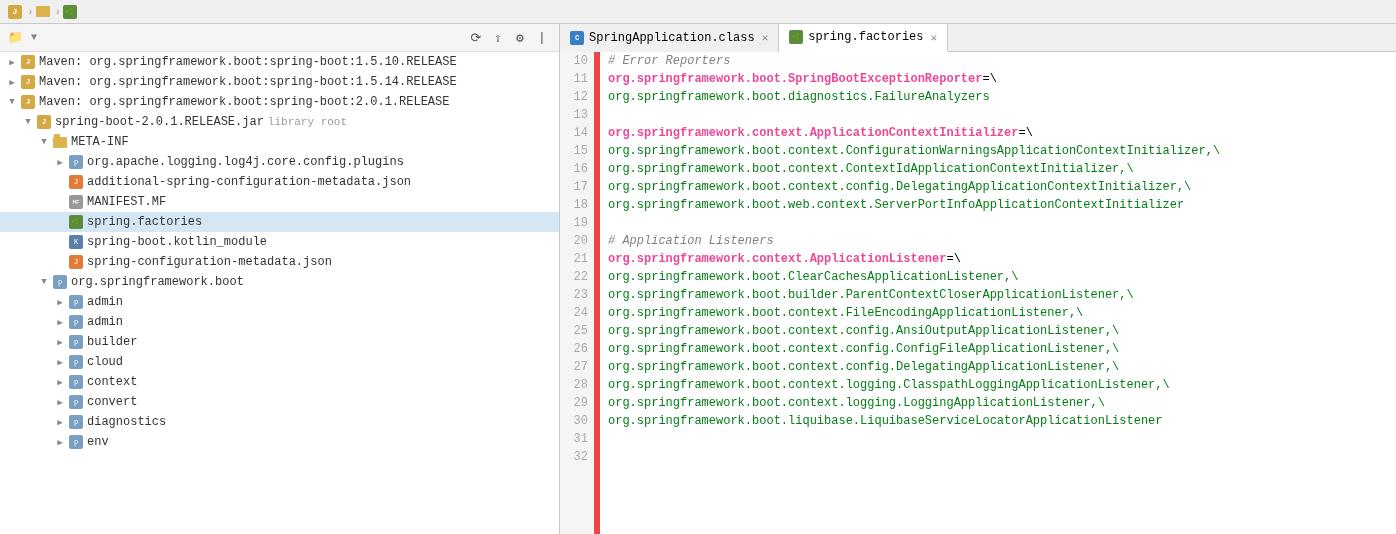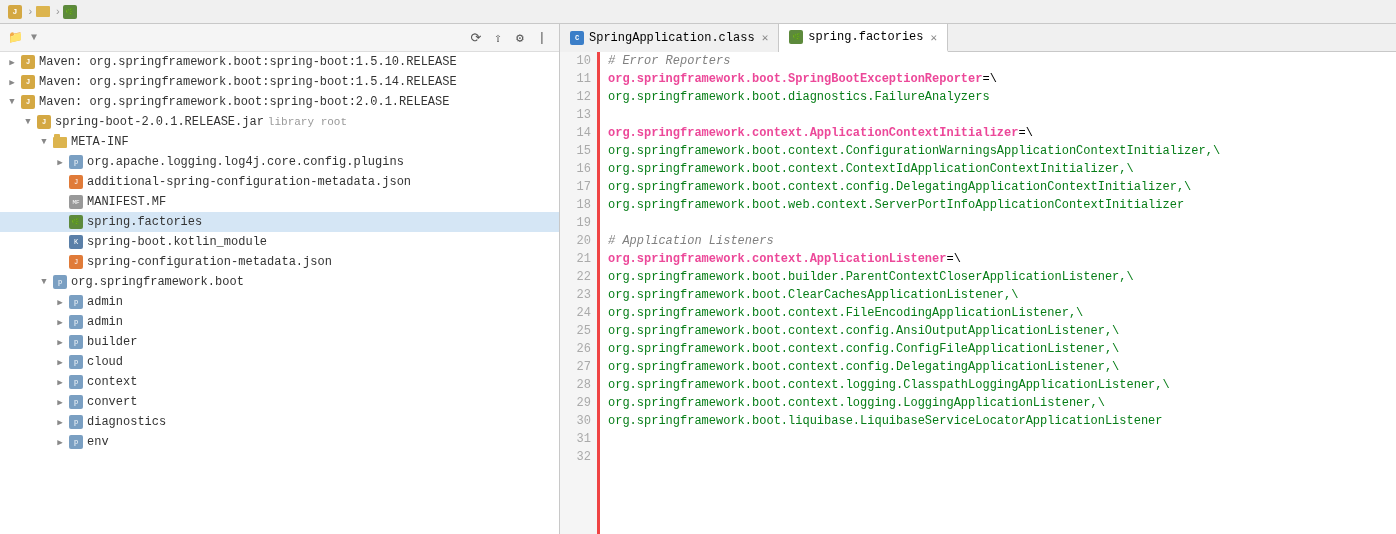--- a/index.html
+++ b/index.html
@@ -315,21 +315,21 @@
     .editor-container {
       flex: 1;
       overflow: auto;
       background: #fff;
       display: flex;
     }
 
     .line-numbers {
       min-width: 40px;
       background: #f5f5f5;
-      border-right: 3px solid #ef4444;
+      border-right: 6px solid #ef4444;
       padding: 0 6px;
       text-align: right;
       color: #aaa;
       font-size: 12px;
       user-select: none;
       flex-shrink: 0;
     }
 
     .line-number {
       height: 18px;
@@ -599,22 +599,22 @@
           <div class="code-line"><span class="c-value">org.springframework.boot.diagnostics.FailureAnalyzers</span></div>
           <div class="code-line">&nbsp;</div>
           <div class="code-line"><span class="c-key">org.springframework.context.ApplicationContextInitializer</span><span class="c-text">=\</span></div>
           <div class="code-line"><span class="c-value">org.springframework.boot.context.ConfigurationWarningsApplicationContextInitializer,\</span></div>
           <div class="code-line"><span class="c-value">org.springframework.boot.context.ContextIdApplicationContextInitializer,\</span></div>
           <div class="code-line"><span class="c-value">org.springframework.boot.context.config.DelegatingApplicationContextInitializer,\</span></div>
           <div class="code-line"><span class="c-value">org.springframework.boot.web.context.ServerPortInfoApplicationContextInitializer</span></div>
           <div class="code-line">&nbsp;</div>
           <div class="code-line"><span class="c-comment"># Application Listeners</span></div>
           <div class="code-line"><span class="c-key">org.springframework.context.ApplicationListener</span><span class="c-text">=\</span></div>
+          <div class="code-line"><span class="c-value">org.springframework.boot.ClearCachesApplicationListener,\</span></div>
           <div class="code-line"><span class="c-value">org.springframework.boot.builder.ParentContextCloserApplicationListener,\</span></div>
-          <div class="code-line"><span class="c-value">org.springframework.boot.ClearCachesApplicationListener,\</span></div>
           <div class="code-line"><span class="c-value">org.springframework.boot.context.FileEncodingApplicationListener,\</span></div>
           <div class="code-line"><span class="c-value">org.springframework.boot.context.config.AnsiOutputApplicationListener,\</span></div>
           <div class="code-line"><span class="c-value">org.springframework.boot.context.config.ConfigFileApplicationListener,\</span></div>
           <div class="code-line"><span class="c-value">org.springframework.boot.context.config.DelegatingApplicationListener,\</span></div>
           <div class="code-line"><span class="c-value">org.springframework.boot.context.logging.ClasspathLoggingApplicationListener,\</span></div>
           <div class="code-line"><span class="c-value">org.springframework.boot.context.logging.LoggingApplicationListener,\</span></div>
           <div class="code-line"><span class="c-value">org.springframework.boot.liquibase.LiquibaseServiceLocatorApplicationListener</span></div>
           <div class="code-line">&nbsp;</div>
         </div>
     </div>

